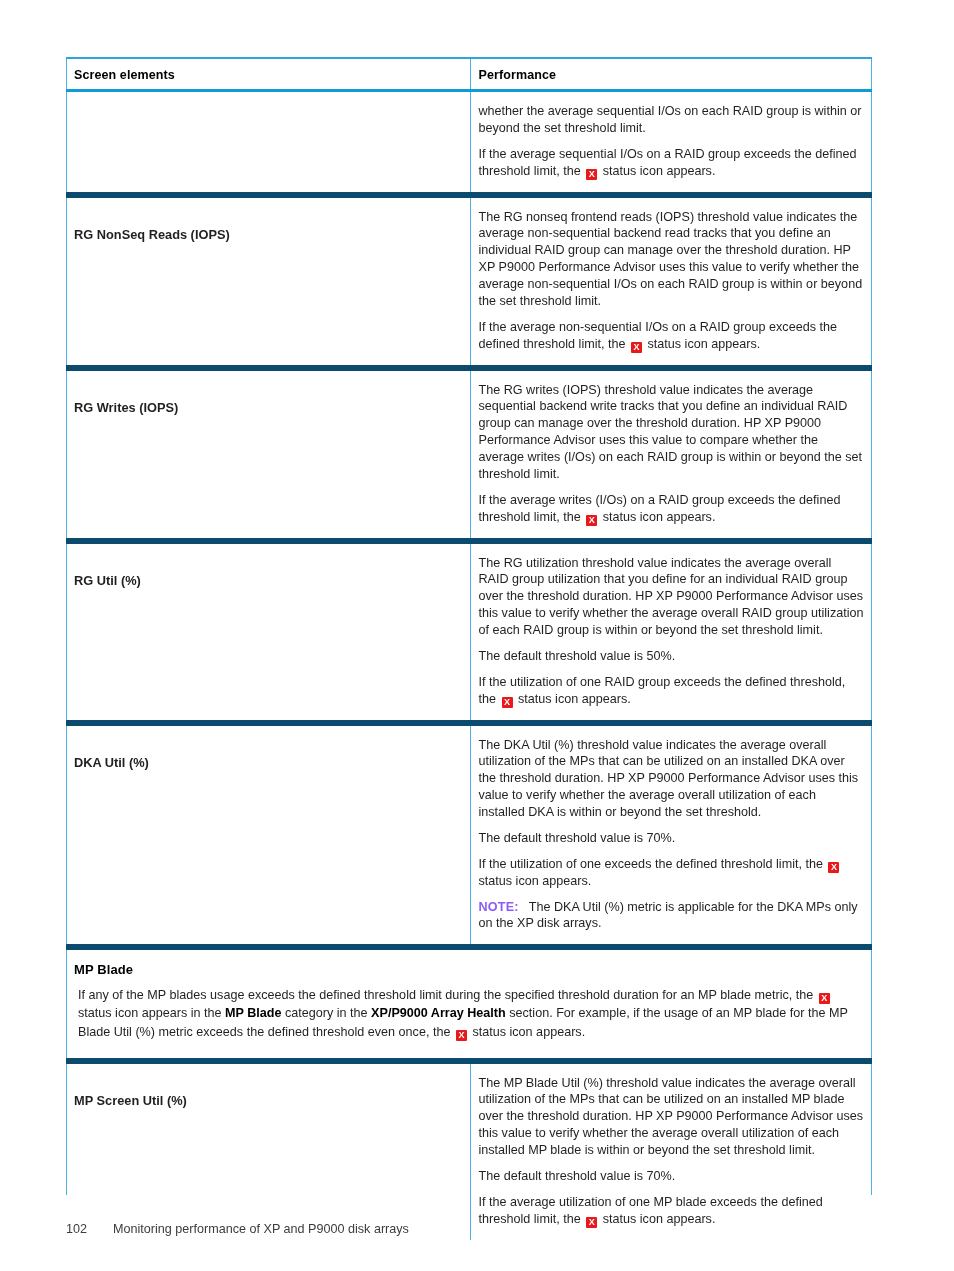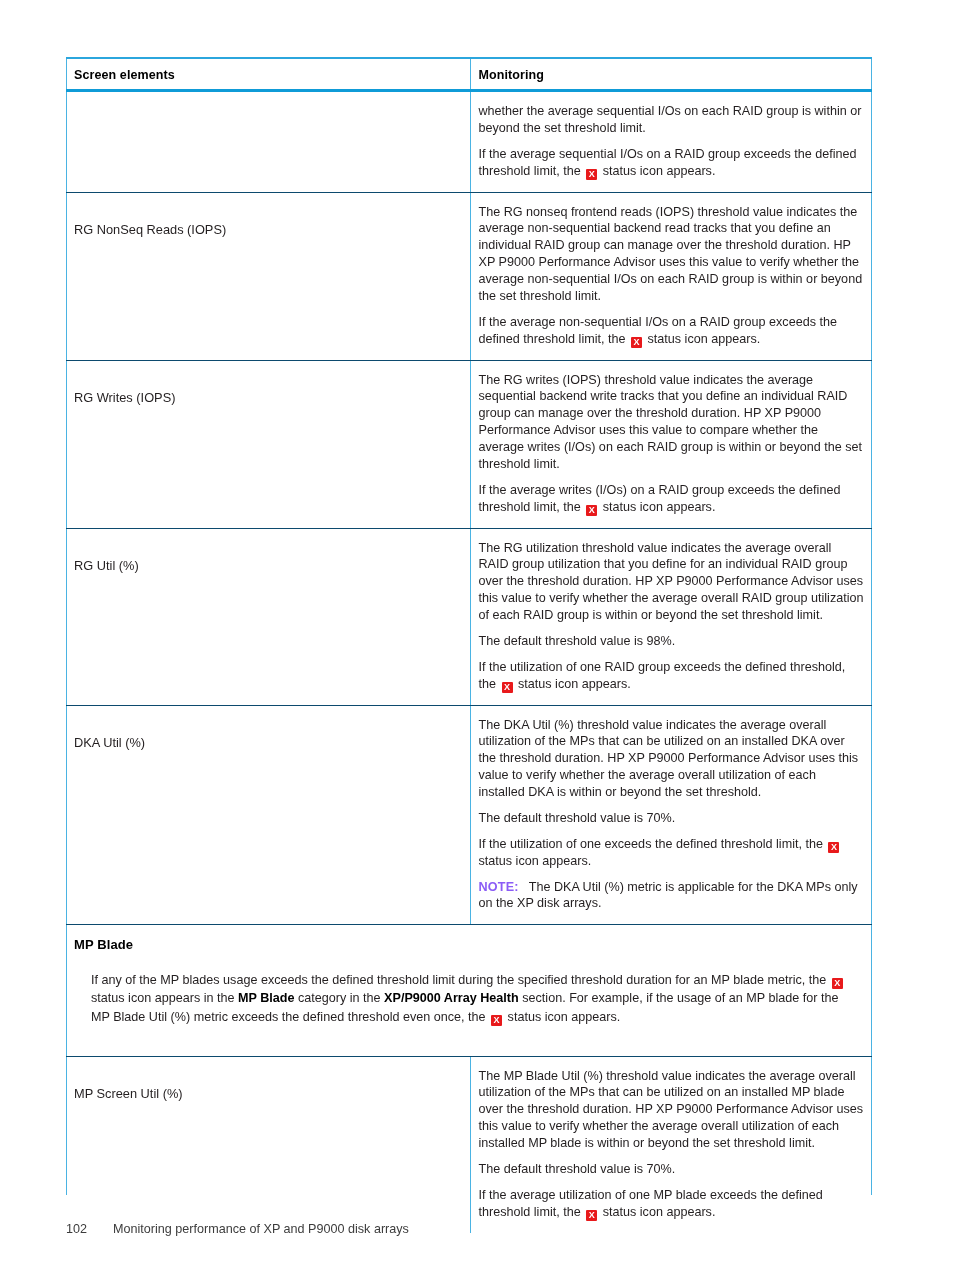--- a/index.html
+++ b/index.html
@@ -46,33 +46,34 @@
     font-size: 12.5px;
     font-weight: bold;
     color: #000;
     letter-spacing: 0.1px;
   }
   .thead-row th.sep {
     border-left: 1px solid #4ab3e3;
   }
 
   .doc-table td {
-    border-bottom: 1px solid #0c4a6e;
+    border-bottom: 6px solid #0c4a6e;
     padding: 11px 8px 12px 8px;
     vertical-align: top;
     font-size: 12.6px;
     line-height: 1.34;
     color: #231f20;
   }
   .doc-table td.desc {
     border-left: 1px solid #4ab3e3;
   }
   .doc-table td.term {
     font-size: 12.8px;
     padding-top: 28px;
+    font-weight: bold;
   }
 
   .doc-table tr.no-bottom td {
     border-bottom: none;
   }
 
   .doc-table td p {
     margin: 0 0 9px 0;
   }
   .doc-table td p:last-child {
@@ -94,21 +95,21 @@
     border-bottom: 1px solid #8fcdea;
   }
   .banner-title {
     font-weight: bold;
     font-size: 13px;
     color: #000;
     margin: 0 0 7px 0;
     letter-spacing: 0.1px;
   }
   .banner-body {
-    margin: 17px;
+    margin: 4px;
     font-size: 12.6px;
     line-height: 1.48;
     color: #231f20;
   }
 
   
   .x-icon {
     display: inline-block;
     width: 11px;
     height: 11px;
@@ -157,21 +158,21 @@
   <div class="edge-right"></div>
 
   <table class="doc-table">
     <colgroup>
       <col class="c-left">
       <col class="c-right">
     </colgroup>
     <thead>
       <tr class="thead-row">
         <th>Screen elements</th>
-        <th class="sep">Monitoring</th>
+        <th class="sep">Performance</th>
       </tr>
     </thead>
     <tbody>
 
       <tr>
         <td class="term"></td>
         <td class="desc">
           <p>whether the average sequential I/Os on each RAID group is within or beyond the set threshold limit.</p>
           <p>If the average sequential I/Os on a RAID group exceeds the defined threshold limit, the <span class="x-icon">X</span> status icon appears.</p>
         </td>
@@ -190,21 +191,21 @@
         <td class="desc">
           <p>The RG writes (IOPS) threshold value indicates the average sequential backend write tracks that you define an individual RAID group can manage over the threshold duration. HP XP P9000 Performance Advisor uses this value to compare whether the average writes (I/Os) on each RAID group is within or beyond the set threshold limit.</p>
           <p>If the average writes (I/Os) on a RAID group exceeds the defined threshold limit, the <span class="x-icon">X</span> status icon appears.</p>
         </td>
       </tr>
 
       <tr>
         <td class="term">RG Util (%)</td>
         <td class="desc">
           <p>The RG utilization threshold value indicates the average overall RAID group utilization that you define for an individual RAID group over the threshold duration. HP XP P9000 Performance Advisor uses this value to verify whether the average overall RAID group utilization of each RAID group is within or beyond the set threshold limit.</p>
-          <p>The default threshold value is 98%.</p>
+          <p>The default threshold value is 50%.</p>
           <p>If the utilization of one RAID group exceeds the defined threshold, the <span class="x-icon">X</span> status icon appears.</p>
         </td>
       </tr>
 
       <tr>
         <td class="term">DKA Util (%)</td>
         <td class="desc">
           <p>The DKA Util (%) threshold value indicates the average overall utilization of the MPs that can be utilized on an installed DKA over the threshold duration. HP XP P9000 Performance Advisor uses this value to verify whether the average overall utilization of each installed DKA is within or beyond the set threshold.</p>
           <p>The default threshold value is 70%.</p>
           <p>If the utilization of one exceeds the defined threshold limit, the <span class="x-icon">X</span> status icon appears.</p>

